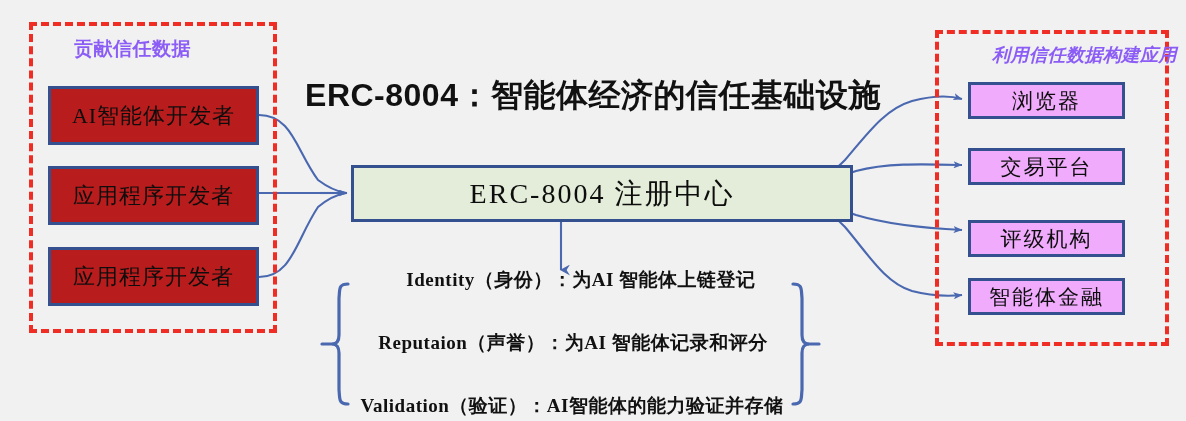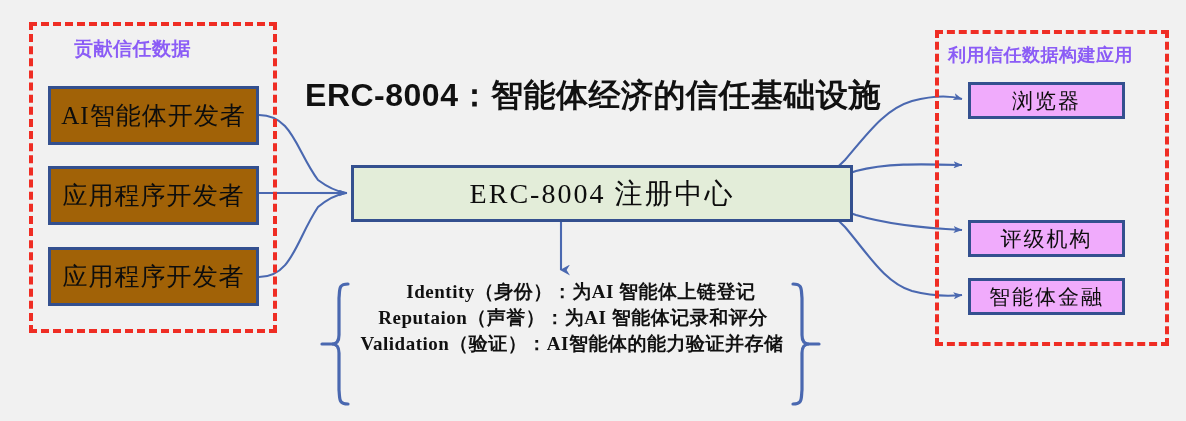--- a/index.html
+++ b/index.html
@@ -38,40 +38,40 @@
   #panel-right { left: 935px; top: 30px; width: 234px; height: 316px; }
 
   .panel-title {
     position: absolute;
     font-weight: bold;
     color: #8b5cf6;
     white-space: nowrap;
     letter-spacing: .5px;
   }
   #title-left  { left: 74px;  top: 36px; font-size: 19px; }
-  #title-right { left: 948px; top: 43px; font-size: 18px; }
+  #title-right { left: 992px; top: 43px; font-size: 18px; font-style: italic; }
 
   
   .node {
     position: absolute;
     box-sizing: border-box;
     border: 3px solid #34508f;
     display: flex;
     align-items: center;
     justify-content: center;
     font-family: "Liberation Serif", serif;
     color: #0d0d0d;
     white-space: nowrap;
   }
   .node.producer {
-    background: #a16207;
+    background: #b91c1c;
     width: 211px;
     height: 59px;
     left: 48px;
-    font-size: 25px;
+    font-size: 22px;
     letter-spacing: 1px;
   }
   #node-p0 { top: 86px; }
   #node-p1 { top: 166px; }
   #node-p2 { top: 247px; }
 
   .node.consumer {
     background: #f0abfc;
     width: 157px;
     height: 37px;
@@ -109,21 +109,22 @@
 
   
   #definitions {
     position: absolute;
     left: 352px;
     top: 279px;
     width: 440px;
     height: 128px;
     display: flex;
     flex-direction: column;
-    justify-content: flex-start;
+    justify-content: center;
+    gap: 37px;
   }
   .def-row {
     font-family: "Liberation Serif", serif;
     font-size: 19px;
     font-weight: bold;
     color: #111111;
     white-space: nowrap;
     text-align: center;
     letter-spacing: .5px;
   }
@@ -179,20 +180,21 @@
   <div id="node-p0" class="node producer">AI智能体开发者</div>
   <div id="node-p1" class="node producer">应用程序开发者</div>
   <div id="node-p2" class="node producer">应用程序开发者</div>
 
   <div id="node-registry" class="node">ERC-8004 注册中心</div>
 
   <div id="panel-right" class="dashed-panel"></div>
   <div id="title-right" class="panel-title">利用信任数据构建应用</div>
 
   <div id="node-c0" class="node consumer">浏览器</div>
+  <div id="node-c1" class="node consumer">交易平台</div>
   <div id="node-c2" class="node consumer">评级机构</div>
   <div id="node-c3" class="node consumer">智能体金融</div>
 
   <div id="definitions">
     <div id="def-0" class="def-row">Identity（身份）：为AI 智能体上链登记</div>
     <div id="def-1" class="def-row">Reputaion（声誉）：为AI 智能体记录和评分</div>
     <div id="def-2" class="def-row">Validation（验证）：AI智能体的能力验证并存储</div>
   </div>
 
 </div>

